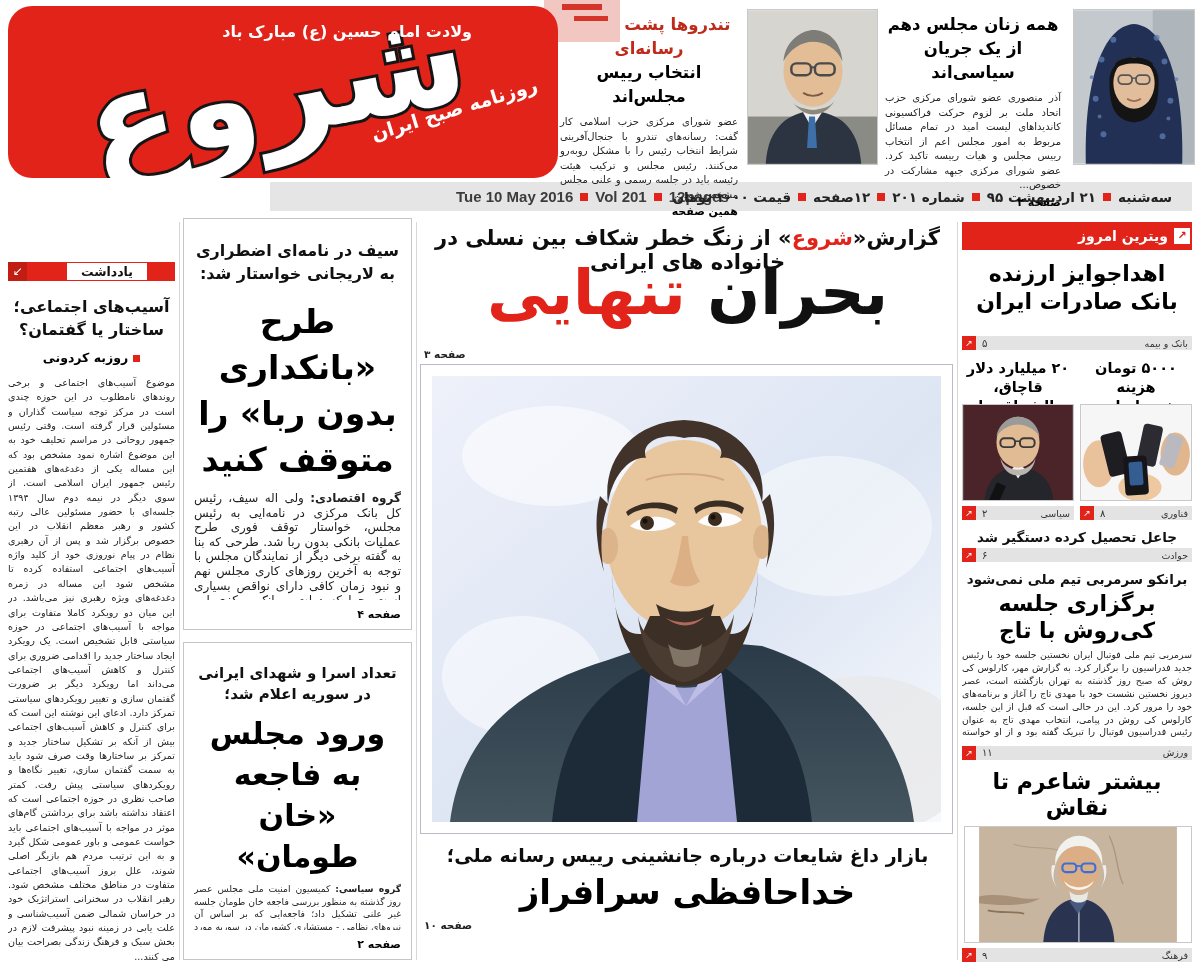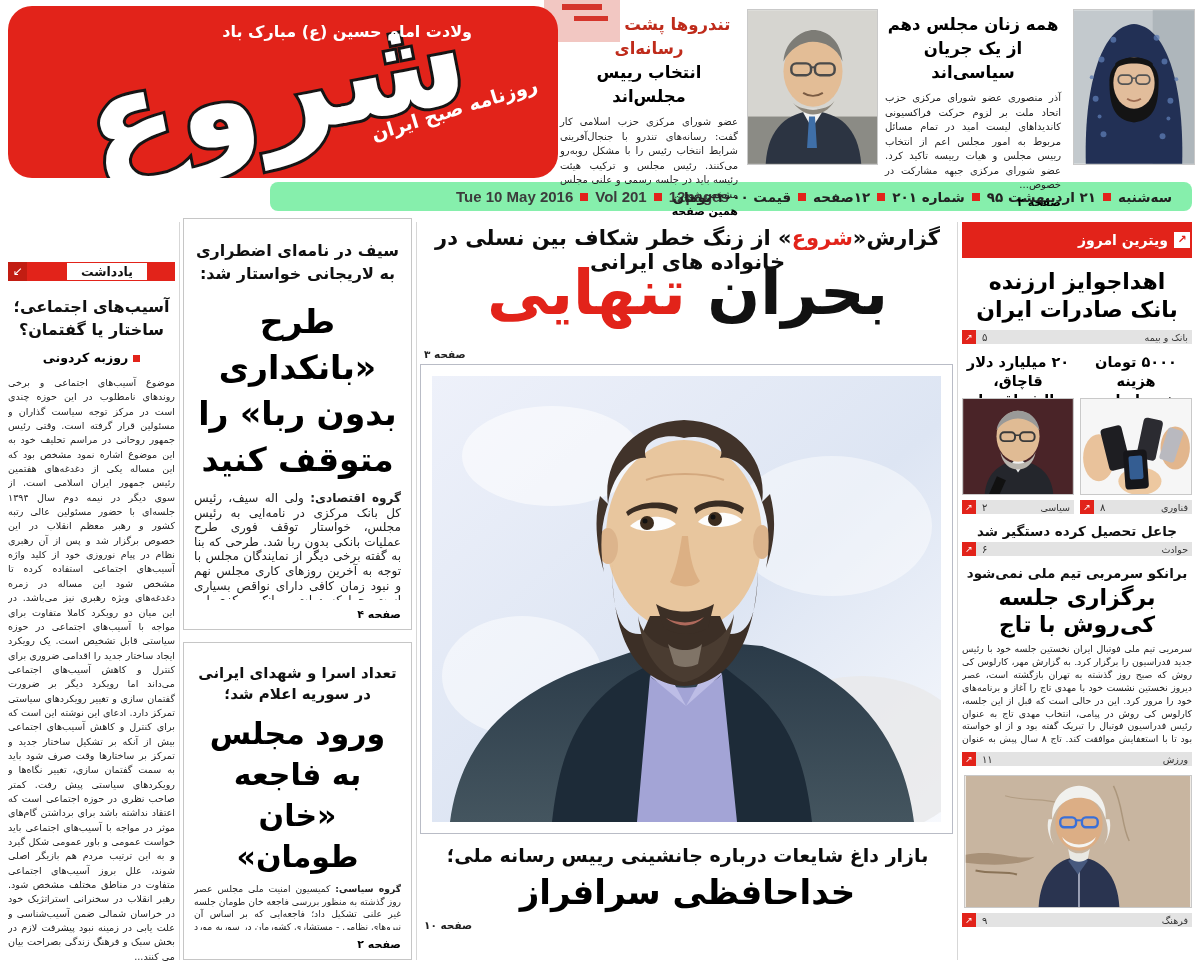--- a/index.html
+++ b/index.html
@@ -10,21 +10,21 @@
 
   
   .corner-banner { position:absolute; left:544px; top:0; width:76px; height:42px; background:#f2c7c2; z-index:1; }
   .corner-banner span { position:absolute; background:#d5342b; }
   .masthead { position:absolute; left:8px; top:6px; width:550px; height:172px; background:#e2231a; border-radius:24px; z-index:2; overflow:hidden; }
   .masthead-blessing { position:absolute; top:16px; right:86px; color:#fff; font-size:16px; font-weight:bold; direction:rtl; }
   .masthead-tagline { position:absolute; top:92px; right:18px; color:#fff; font-size:19px; font-weight:bold; direction:rtl; transform:rotate(-17deg); }
   .masthead-logo-svg { position:absolute; left:0; top:0; }
 
   
-  .dateline { position:absolute; left:270px; top:182px; width:922px; height:29px; background:#86efac; display:flex; align-items:center;border-radius:8px; }
+  .dateline { position:absolute; left:270px; top:182px; width:922px; height:29px; background:#e5e5e5; display:flex; align-items:center; }
   .dateline-en { display:flex; align-items:center; gap:7px; margin-left:186px; font-family:"Liberation Sans", sans-serif; font-weight:bold; font-size:15px; color:#3c3c3c; }
   .dateline-fa { display:flex; direction:rtl; align-items:center; gap:7px; margin-right:10px; margin-left:auto; position:absolute; right:10px; font-size:13.5px; font-weight:bold; color:#222; }
 
   
   .topstory { position:absolute; top:5px; height:168px; }
   .topstory .photo { position:absolute; top:4px; right:0; border:1px solid #c9c9c9; }
   .topstory .txt { position:absolute; left:0; top:8px; direction:rtl; }
   .ts-h1 { font-size:16.5px; font-weight:bold; text-align:center; line-height:24px; }
   .ts-h1.red { color:#bf2b1b; }
   .ts-body { margin-top:6px; font-size:10px; text-align:justify; line-height:14.5px; color:#222; }
@@ -68,21 +68,21 @@
   .lead-headline .red { color:#e2231a; }
   .pageref { font-size:10.5px; font-weight:bold; color:#222; direction:rtl; }
   .lead-pageref { position:absolute; left:4px; top:126px; }
   .portrait-frame { position:absolute; left:0; top:142px; width:533px; height:470px; border:1px solid #b9bcc6; background:#fff; padding:11px; }
   .caption-kicker { position:absolute; top:622px; width:100%; text-align:center; direction:rtl; font-size:19px; font-weight:bold; color:#0d0d0d; }
   .caption-headline { position:absolute; top:650px; width:100%; text-align:center; direction:rtl; font-size:34px; font-weight:bold; color:#000; }
   .caption-pageref { position:absolute; left:4px; top:697px; }
 
   
   .vitrine { position:absolute; left:962px; top:222px; width:230px; height:740px; direction:rtl; display:flex; flex-direction:column; }
-  .vit-header { height:36px; background:#e2231a; display:flex; align-items:center; flex:0 0 auto; margin-bottom:10px; }
+  .vit-header { height:28px; background:#e2231a; display:flex; align-items:center; flex:0 0 auto; margin-bottom:10px; }
   .vit-header .hdr-icon { width:16px; height:16px; background:#fff; color:#e2231a; font-size:11px; line-height:16px; text-align:center; margin-right:2px; font-weight:bold; }
   .hdr-icon::before { content:"↗"; }
   .vit-header .hdr-label { color:#fff; font-size:14px; font-weight:bold; margin-right:6px; letter-spacing:1px; }
   .vit-h { font-weight:bold; text-align:center; color:#000; }
   .vit-kicker { font-size:13.5px; font-weight:bold; text-align:center; color:#111; }
   .catbar { height:14px; background:#e3e3e3; display:flex; align-items:center; font-size:9.5px; color:#333; flex:0 0 auto; }
   .catbar .cat { margin-right:4px; }
   .catbar .pg { margin-right:auto; margin-left:6px; font-size:10px; color:#333; }
   .catbar .arr { width:14px; height:14px; background:#e2231a; color:#fff; font-size:9px; line-height:14px; text-align:center; flex:0 0 auto; }
   .arr::before { content:"↗"; }
@@ -301,21 +301,21 @@
     <div class="caption-headline">خداحافظی سرافراز</div>
     <div class="pageref caption-pageref">صفحه ۱۰</div>
   </div>
 
   <div class="vitrine">
     <div class="vit-header">
       <span class="hdr-icon"></span>
       <span class="hdr-label">ویترین امروز</span>
     </div>
 
-    <div class="vit-h" style="font-size:22px;line-height:28px;margin-bottom:6px;">
+    <div class="vit-h" style="font-size:22px;line-height:28px;margin-bottom:20px;">
       <span>اهداجوایز ارزنده</span><br>
       <span>بانک صادرات ایران</span>
     </div>
     <div class="catbar" style="margin-bottom:9px;">
       <span class="cat">بانک و بیمه</span>
       <span class="pg">۵</span>
       <span class="arr"></span>
     </div>
 
     <div class="vit-row" style="margin-bottom:9px;">
@@ -375,20 +375,21 @@
 
     <div class="vit-kicker" style="margin-bottom:3px;">برانکو سرمربی تیم ملی نمی‌شود</div>
     <div class="vit-h" style="font-size:22px;line-height:27px;margin-bottom:5px;">برگزاری جلسه کی‌روش با تاج</div>
     <div class="vit-body" style="height:104px;margin-bottom:5px;">سرمربی تیم ملی فوتبال ایران نخستین جلسه خود با رئیس جدید فدراسیون را برگزار کرد. به گزارش مهر، کارلوس کی روش که صبح روز گذشته به تهران بازگشته است، عصر دیروز نخستین نشست خود با مهدی تاج را آغاز و برنامه‌های خود را مرور کرد. این در حالی است که قبل از این جلسه، کارلوس کی روش در پیامی، انتخاب مهدی تاج به عنوان رئیس فدراسیون فوتبال را تبریک گفته بود و از او خواسته بود تا با استعفایش موافقت کند. تاج ۸ سال پیش به عنوان نائب رئیس...</div>
     <div class="catbar" style="margin-bottom:9px;">
       <span class="cat">ورزش</span>
       <span class="pg">۱۱</span>
       <span class="arr"></span>
     </div>
 
+    <div class="vit-h" style="font-size:22px;line-height:26px;margin-bottom:5px;">بیشتر شاعرم تا نقاش</div>
     <svg class="vit-photo" width="228" height="133" viewBox="0 0 228 133">
       <rect width="228" height="133" fill="#c8b5a0"></rect>
       <path d="M0,80 C30,74 50,86 70,82 C60,90 30,92 0,88 Z" fill="#9a8266" opacity="0.7"></path>
       <path d="M10,96 C26,100 40,96 52,100" stroke="#8a7357" stroke-width="2" fill="none"></path>
       <path d="M150,10 C160,30 158,50 166,66" stroke="#ab967c" stroke-width="1.5" fill="none"></path>
       <path d="M40,20 C60,26 80,22 96,28" stroke="#b29d83" stroke-width="1.2" fill="none"></path>
 
       <path d="M74,133 C76,100 92,84 114,82 C138,84 154,100 156,133 Z" fill="#2a3450"></path>
       <line x1="115" y1="90" x2="115" y2="133" stroke="#9aa0b5" stroke-width="2"></line>
       <path d="M104,86 L114,100 L124,86 L118,82 L110,82 Z" fill="#47597e"></path>

